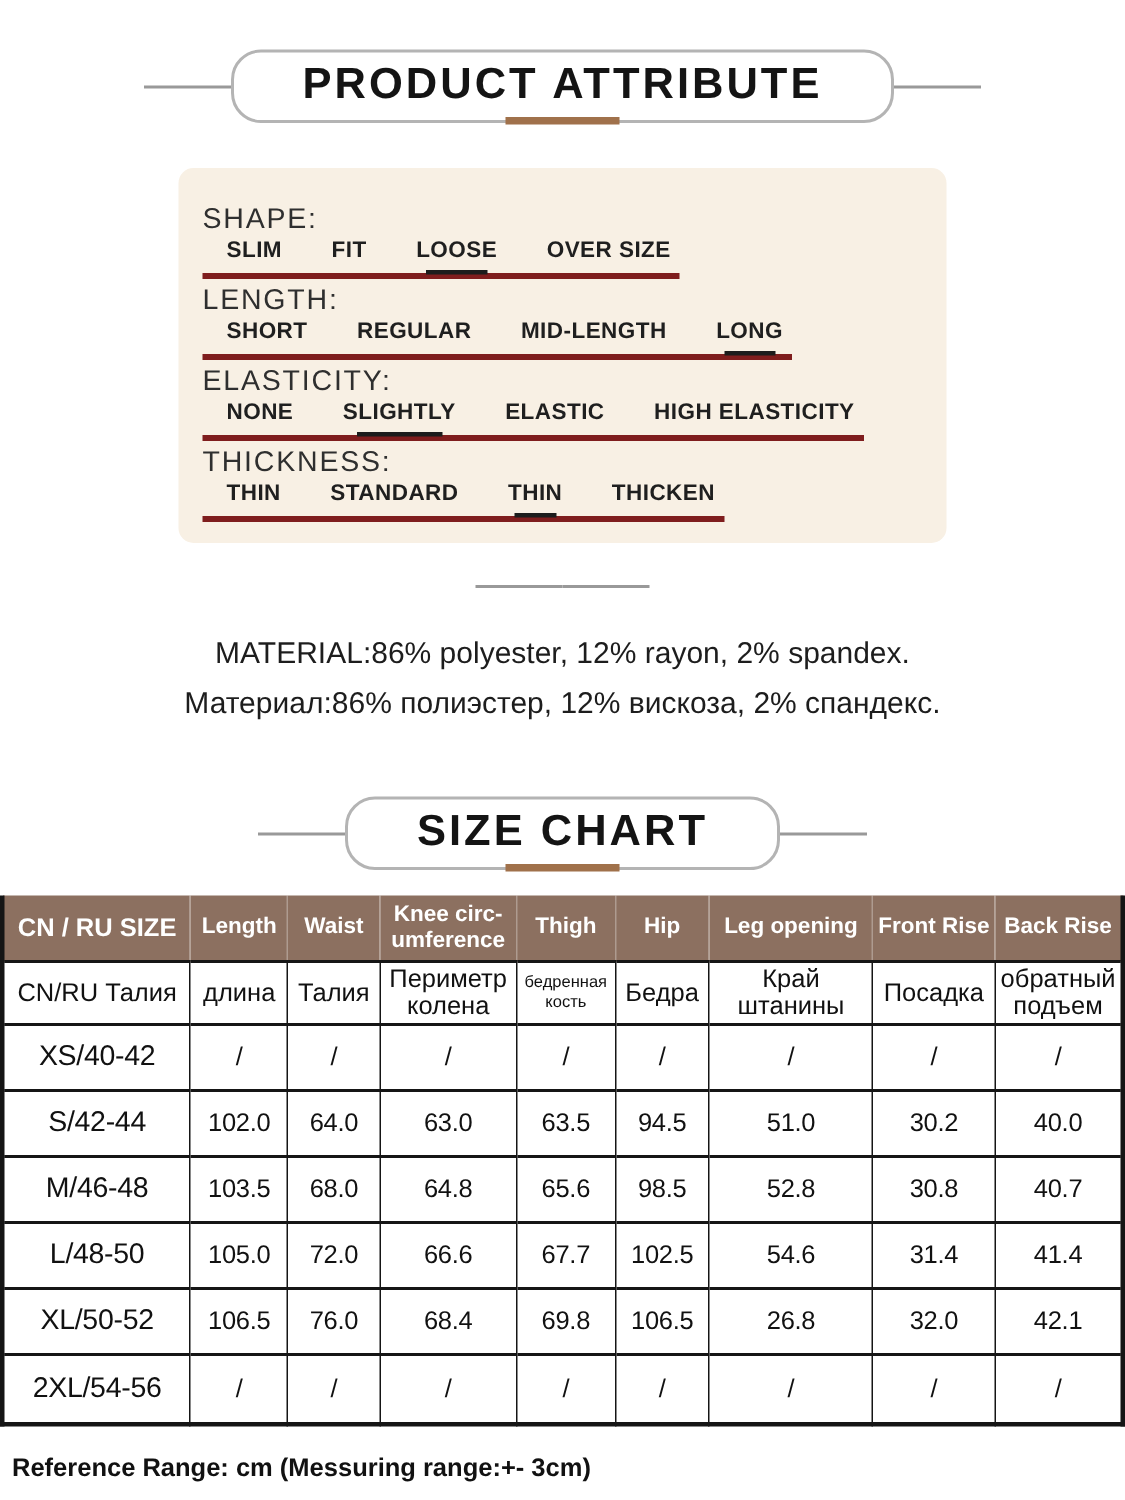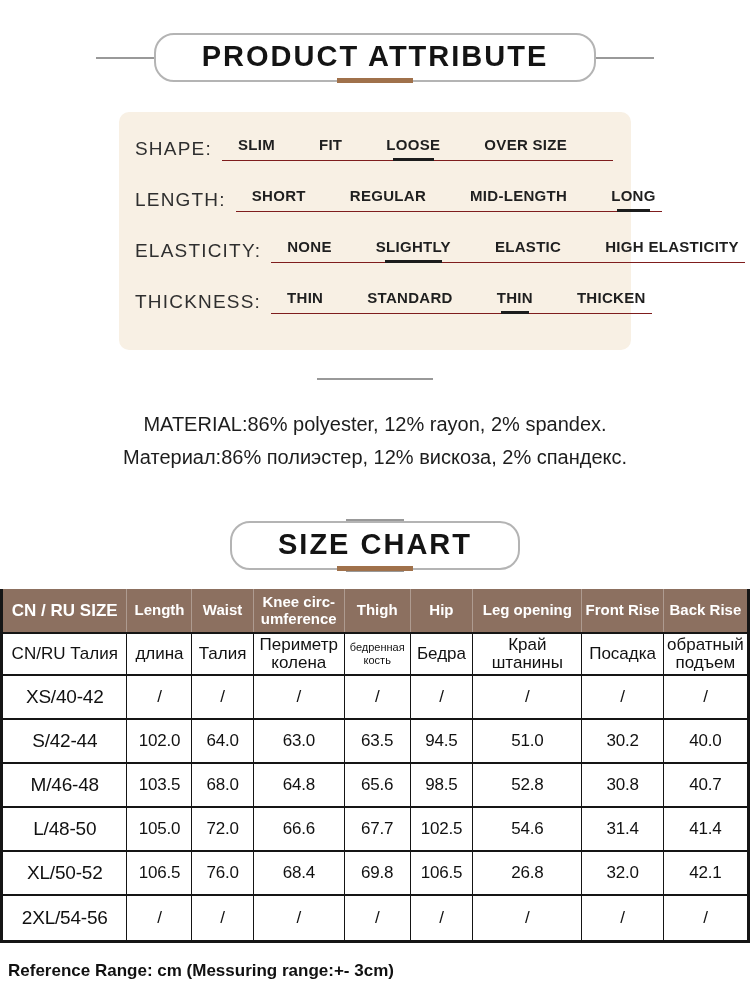--- a/index.html
+++ b/index.html
@@ -10,32 +10,32 @@
   .header-wrap{display:flex;align-items:center;justify-content:center;}
   .side-line{width:58px;height:0;border-top:2px solid #999;}
   .pill{position:relative;background:#fff;border:2px solid #b4b4b4;border-radius:20px;
         padding:5px 46px 7px;font-size:29px;font-weight:600;letter-spacing:2px;color:#141414;white-space:nowrap;}
   .pill .bar{position:absolute;left:50%;bottom:-3px;transform:translateX(-50%);
              width:76px;height:5px;background:var(--accent,#a0714b);}
 
   
   .attr-panel{width:512px;margin:30px auto 0;background:var(--beige,#f8f0e4);border-radius:10px;
               padding:24px 18px 10px 16px;box-sizing:border-box;}
-  .attr-row{display:flex;align-items:center;margin-bottom:26px;}
+  .attr-row{display:flex;align-items:flex-start;margin-bottom:4px;flex-direction:column;}
   .attr-label{flex:0 0 auto;font-size:19px;color:#2f2f2f;letter-spacing:1.2px;margin-right:10px;}
-  .attr-options{flex:1;display:flex;gap:44px;padding:0 6px 7px 16px;border-bottom:1px solid #7f1d1d;}
+  .attr-options{flex:1;display:flex;gap:33px;padding:0 6px 7px 16px;border-bottom:4px solid #7f1d1d;}
   .attr-option{font-size:15px;font-weight:bold;color:#1f1f1f;letter-spacing:.3px;white-space:nowrap;position:relative;}
   .attr-option.selected::after{content:"";position:absolute;left:12%;right:12%;bottom:-8px;height:3px;background:#1c1c1c;}
 
   
   .material-lines{margin-top:30px;text-align:center;}
   .material-line{margin:4px 0;font-size:20px;color:#1d1d1d;line-height:1.45;}
 
   .sec-gap1{margin-top:28px;}
-  .sec-gap2{margin-top:47px;flex-direction:column;}
+  .sec-gap2{margin-top:47px;}
 
   
   table.size-chart{width:100%;margin-top:17px;border-collapse:collapse;border:3px solid #151515;border-top:none;table-layout:fixed;}
   .c0{width:16.8%}.c1{width:8.7%}.c2{width:8.2%}.c3{width:12.2%}.c4{width:8.8%}
   .c5{width:8.4%}.c6{width:14.6%}.c7{width:10.9%}.c8{width:11.4%}
   th,td{text-align:center;vertical-align:middle;padding:0 2px;box-sizing:border-box;}
   .en-row th{height:44px;background:var(--thead-bg,#8c7060);color:#ffffff;font-size:15px;font-weight:bold;
              line-height:1.12;white-space:pre-line;border:none;border-right:1px solid rgba(255,255,255,.3);
              border-bottom:2px solid #151515;}
   .en-row th:last-child{border-right:none;}

